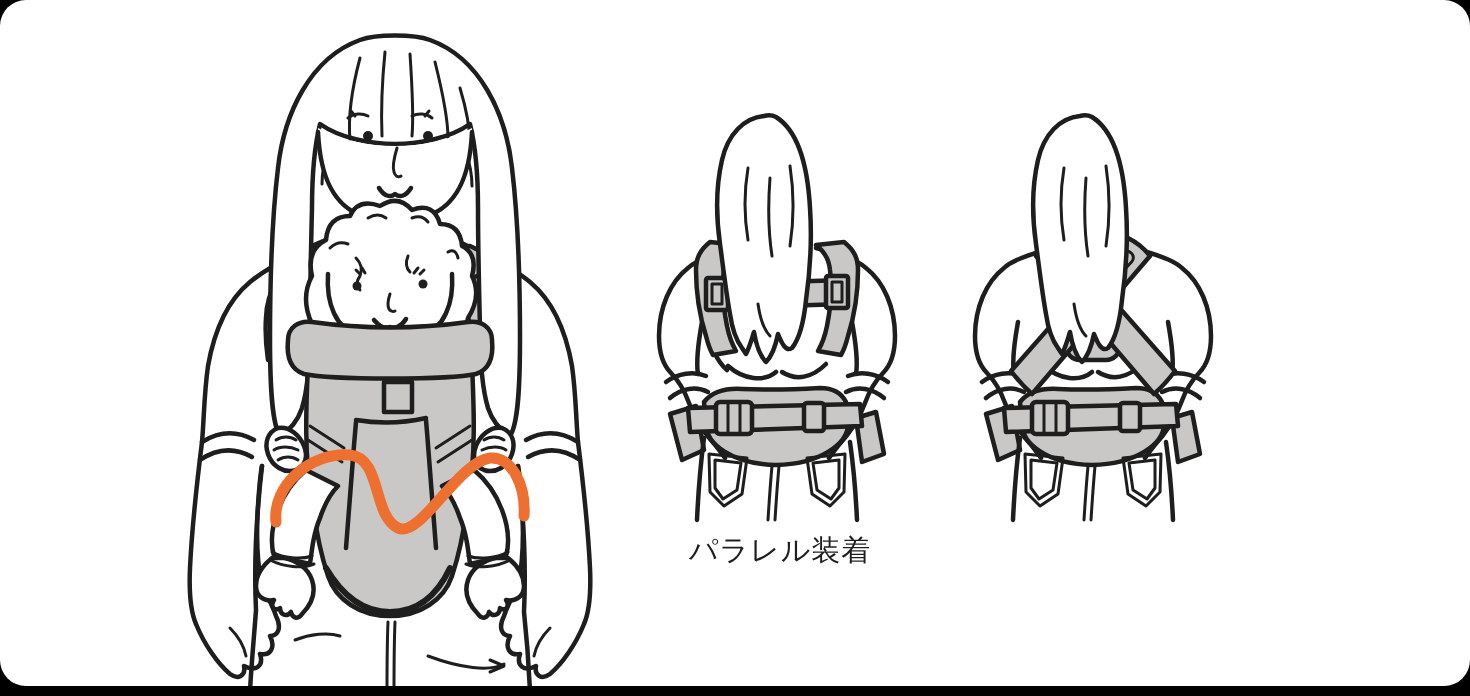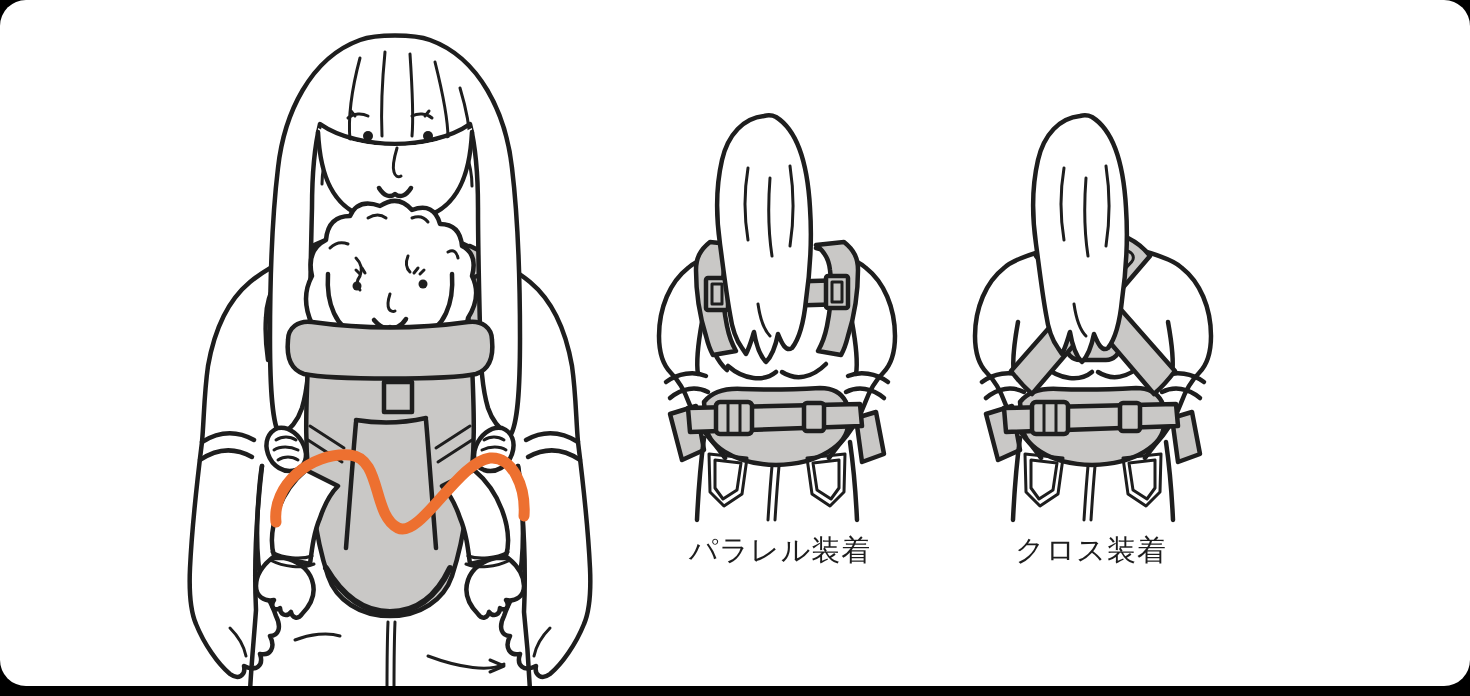--- a/index.html
+++ b/index.html
@@ -252,14 +252,13 @@
       <rect class="s3" x="118" y="158" width="54" height="13" rx="6" transform="rotate(-47 145 165)"></rect>
       <g transform="rotate(-35 129 190)">
         <rect class="og" x="114" y="179" width="30" height="22" rx="4"></rect>
         <rect class="s3" x="122" y="185" width="14" height="10"></rect>
       </g>
       <use href="#back-hair"></use>
     </g>
   </svg>
 
   <div class="caption parallel">パラレル装着</div>
-  <div class="caption cross">クロス装着</div>
 </div>
 
 </body></html>

